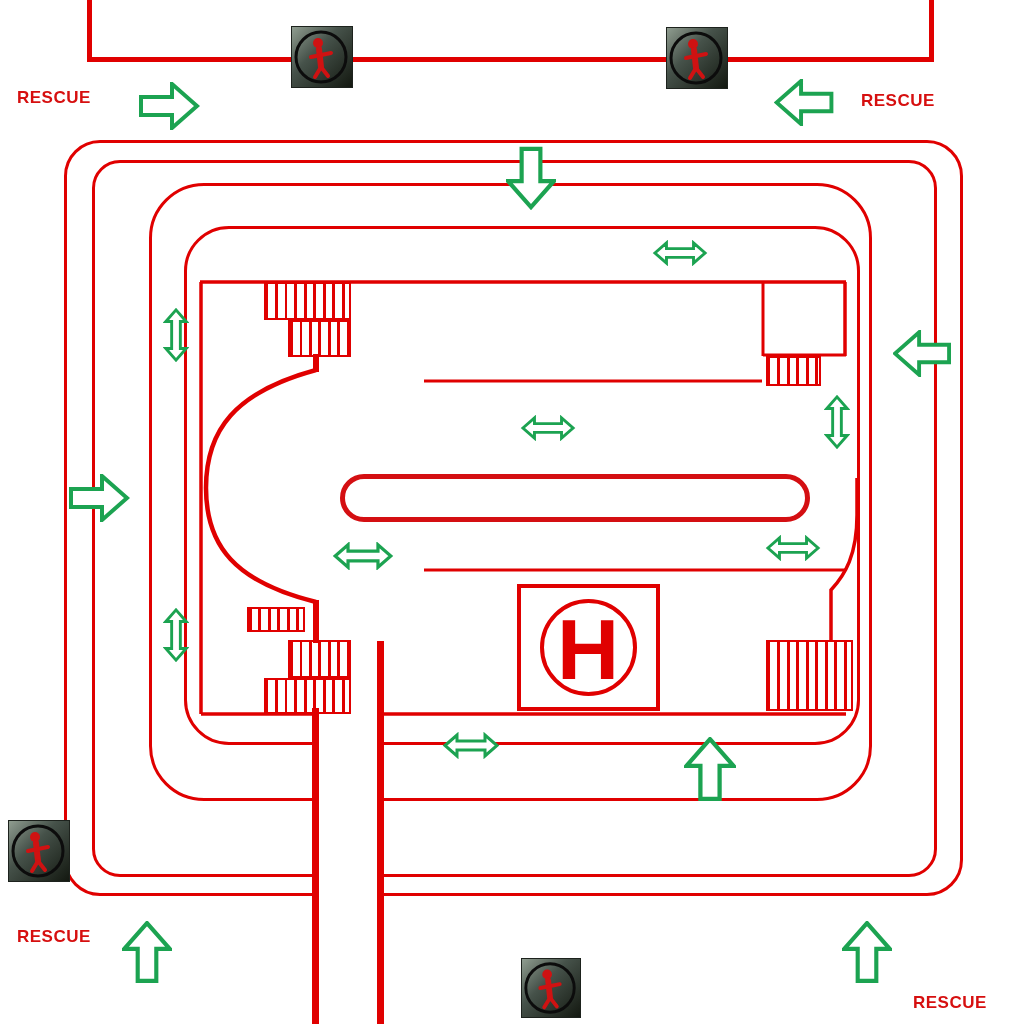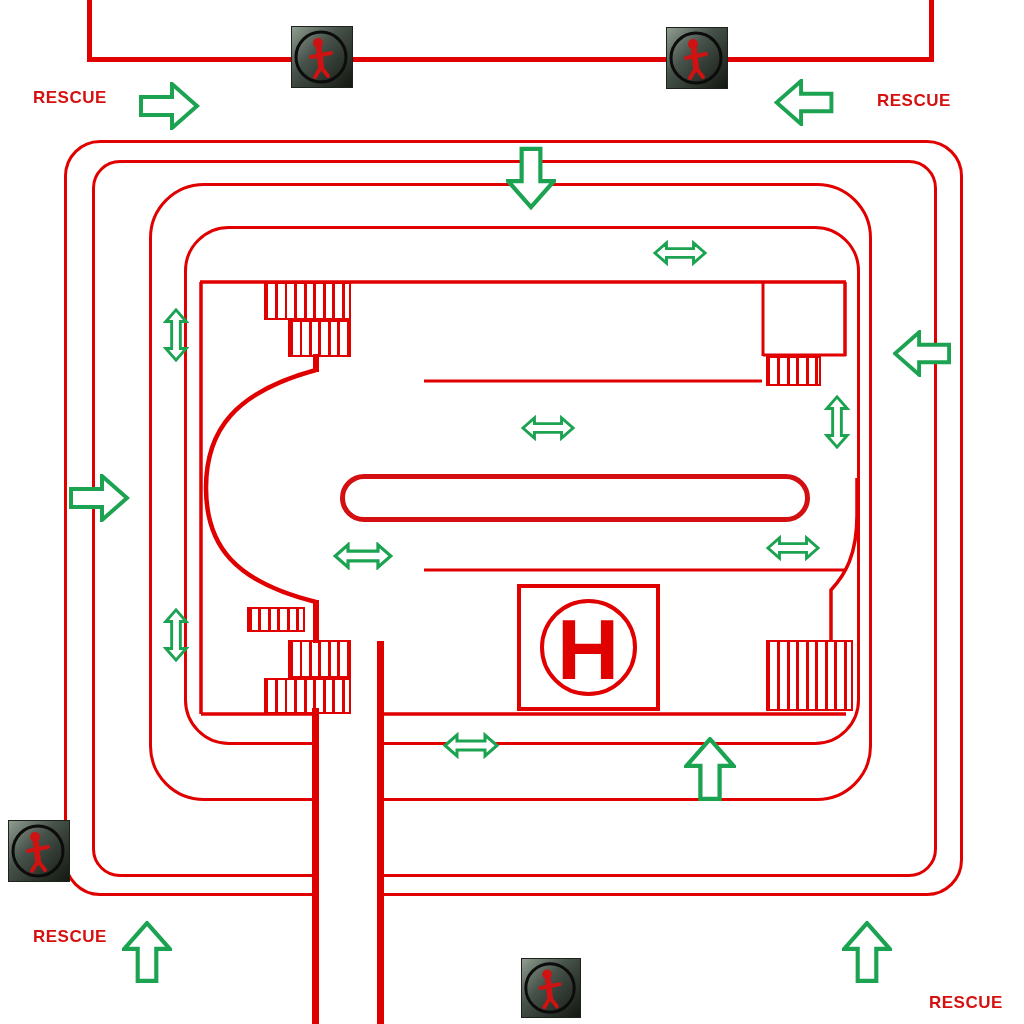--- a/index.html
+++ b/index.html
@@ -3,21 +3,21 @@
 <meta charset="utf-8">
 <style>
   html,body{margin:0;padding:0;background:#fff;}
   #canvas{position:relative;width:1024px;height:1024px;background:#ffffff;overflow:hidden;
           font-family:"Liberation Sans",sans-serif;}
   .abs{position:absolute;}
   .redbar{position:absolute;background:#e00000;}
   .ring{position:absolute;border:3px solid #e00000;background:transparent;}
   .stairs{position:absolute;border:2px solid #e00000;
           background:repeating-linear-gradient(90deg,#e00000 0 2.5px,transparent 2.5px 9.5px);}
-  .rescue{position:absolute;color:#d60f0f;font-weight:bold;font-size:17px;letter-spacing:.5px;margin-left:16px;}
+  .rescue{position:absolute;color:#d60f0f;font-weight:bold;font-size:17px;letter-spacing:.5px;}
   .hostage{position:absolute;width:62px;height:62px;
            background:linear-gradient(135deg,#93a093 0%,#46524a 40%,#12170f 100%);
            box-shadow:inset 0 0 0 1px #1d221d;}
   .arrow{position:absolute;}
   .pill{position:absolute;border:5px solid #d40f12;border-radius:26px;background:transparent;}
   .helipad{position:absolute;border:4px solid #e00000;background:#fff;}
   .helicircle{position:absolute;border:4px solid #e00000;border-radius:50%;}
   .hletter{position:absolute;color:#e00000;font-weight:bold;font-size:86px;line-height:1;
            font-family:"Liberation Sans",sans-serif;}
   svg{display:block;}

